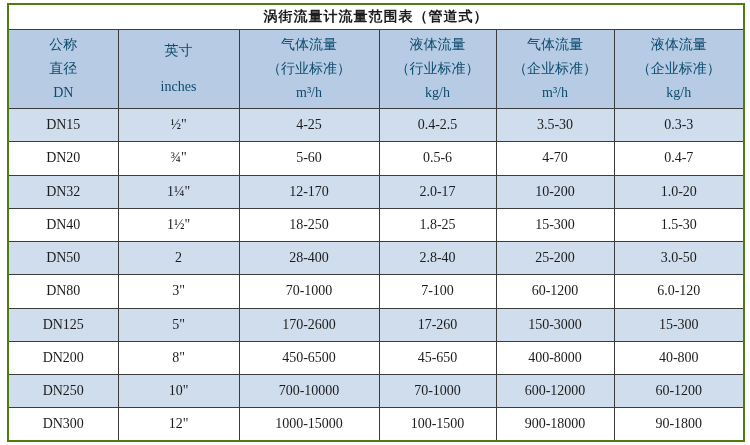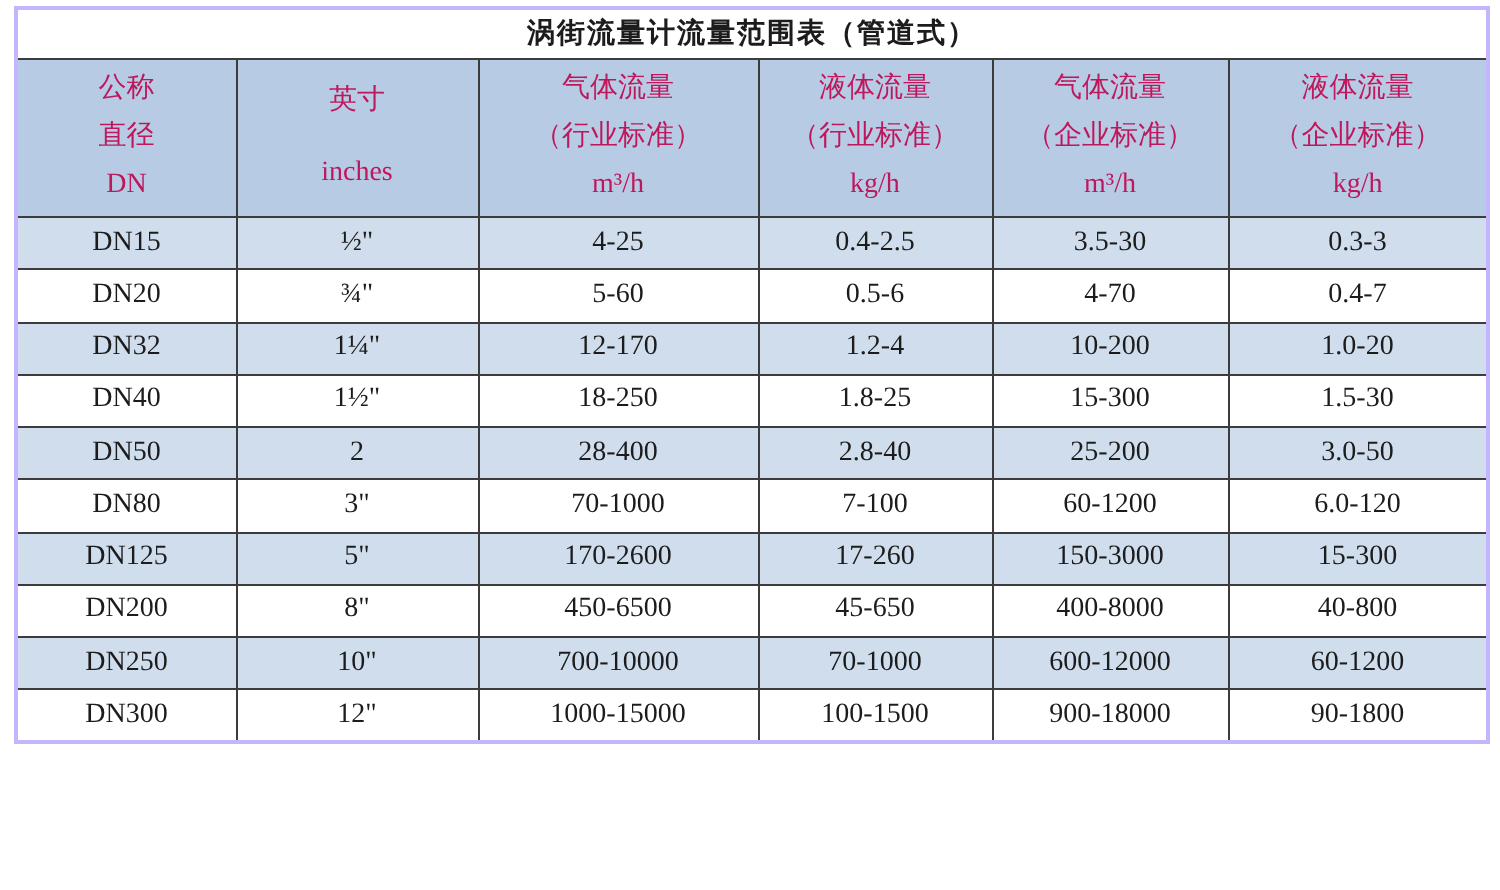--- a/index.html
+++ b/index.html
@@ -9,24 +9,24 @@
     height: 445px;
     background: #ffffff;
     font-family: "Liberation Serif", "DejaVu Serif", serif;
     overflow: hidden;
   }
   table.flow-table {
     position: absolute;
     left: 7px;
     top: 3px;
     width: 736px;
-    height: 369px;
+    height: 439px;
     border-collapse: collapse;
     table-layout: fixed;
-    border: 2px solid #c4b5fd;
+    border: 2px solid #4d7c0f;
     padding-left: 40px;
   }
   .flow-table td {
     border: 1px solid #3c3c3c;
     text-align: center;
     vertical-align: middle;
     padding: 0;
     color: #1c1c1c;
     font-size: 14px;
     overflow: hidden;
@@ -36,21 +36,21 @@
     height: 24px;
     background: #ffffff;
     font-size: 16px;
     font-weight: 600;
     color: #000000;
     letter-spacing: 1px;
   }
   .head-row td {
     background: #b7cce4;
     height: 78px;
-    color: #be185d;
+    color: #0c4a6e;
   }
   .head-line { line-height: 24px; }
   .head-line-wide { line-height: 36px; }
   tbody tr { height: 23px; }
   tbody tr:nth-child(odd) td { background: #cfdded; }
   tbody tr:nth-child(even) td { background: #ffffff; }
 </style>
 </head>
 <body>
 
@@ -114,21 +114,21 @@
         <td>¾"</td>
         <td>5-60</td>
         <td>0.5-6</td>
         <td>4-70</td>
         <td>0.4-7</td>
       </tr>
       <tr>
         <td>DN32</td>
         <td>1¼"</td>
         <td>12-170</td>
-        <td>1.2-4</td>
+        <td>2.0-17</td>
         <td>10-200</td>
         <td>1.0-20</td>
       </tr>
       <tr>
         <td>DN40</td>
         <td>1½"</td>
         <td>18-250</td>
         <td>1.8-25</td>
         <td>15-300</td>
         <td>1.5-30</td>

